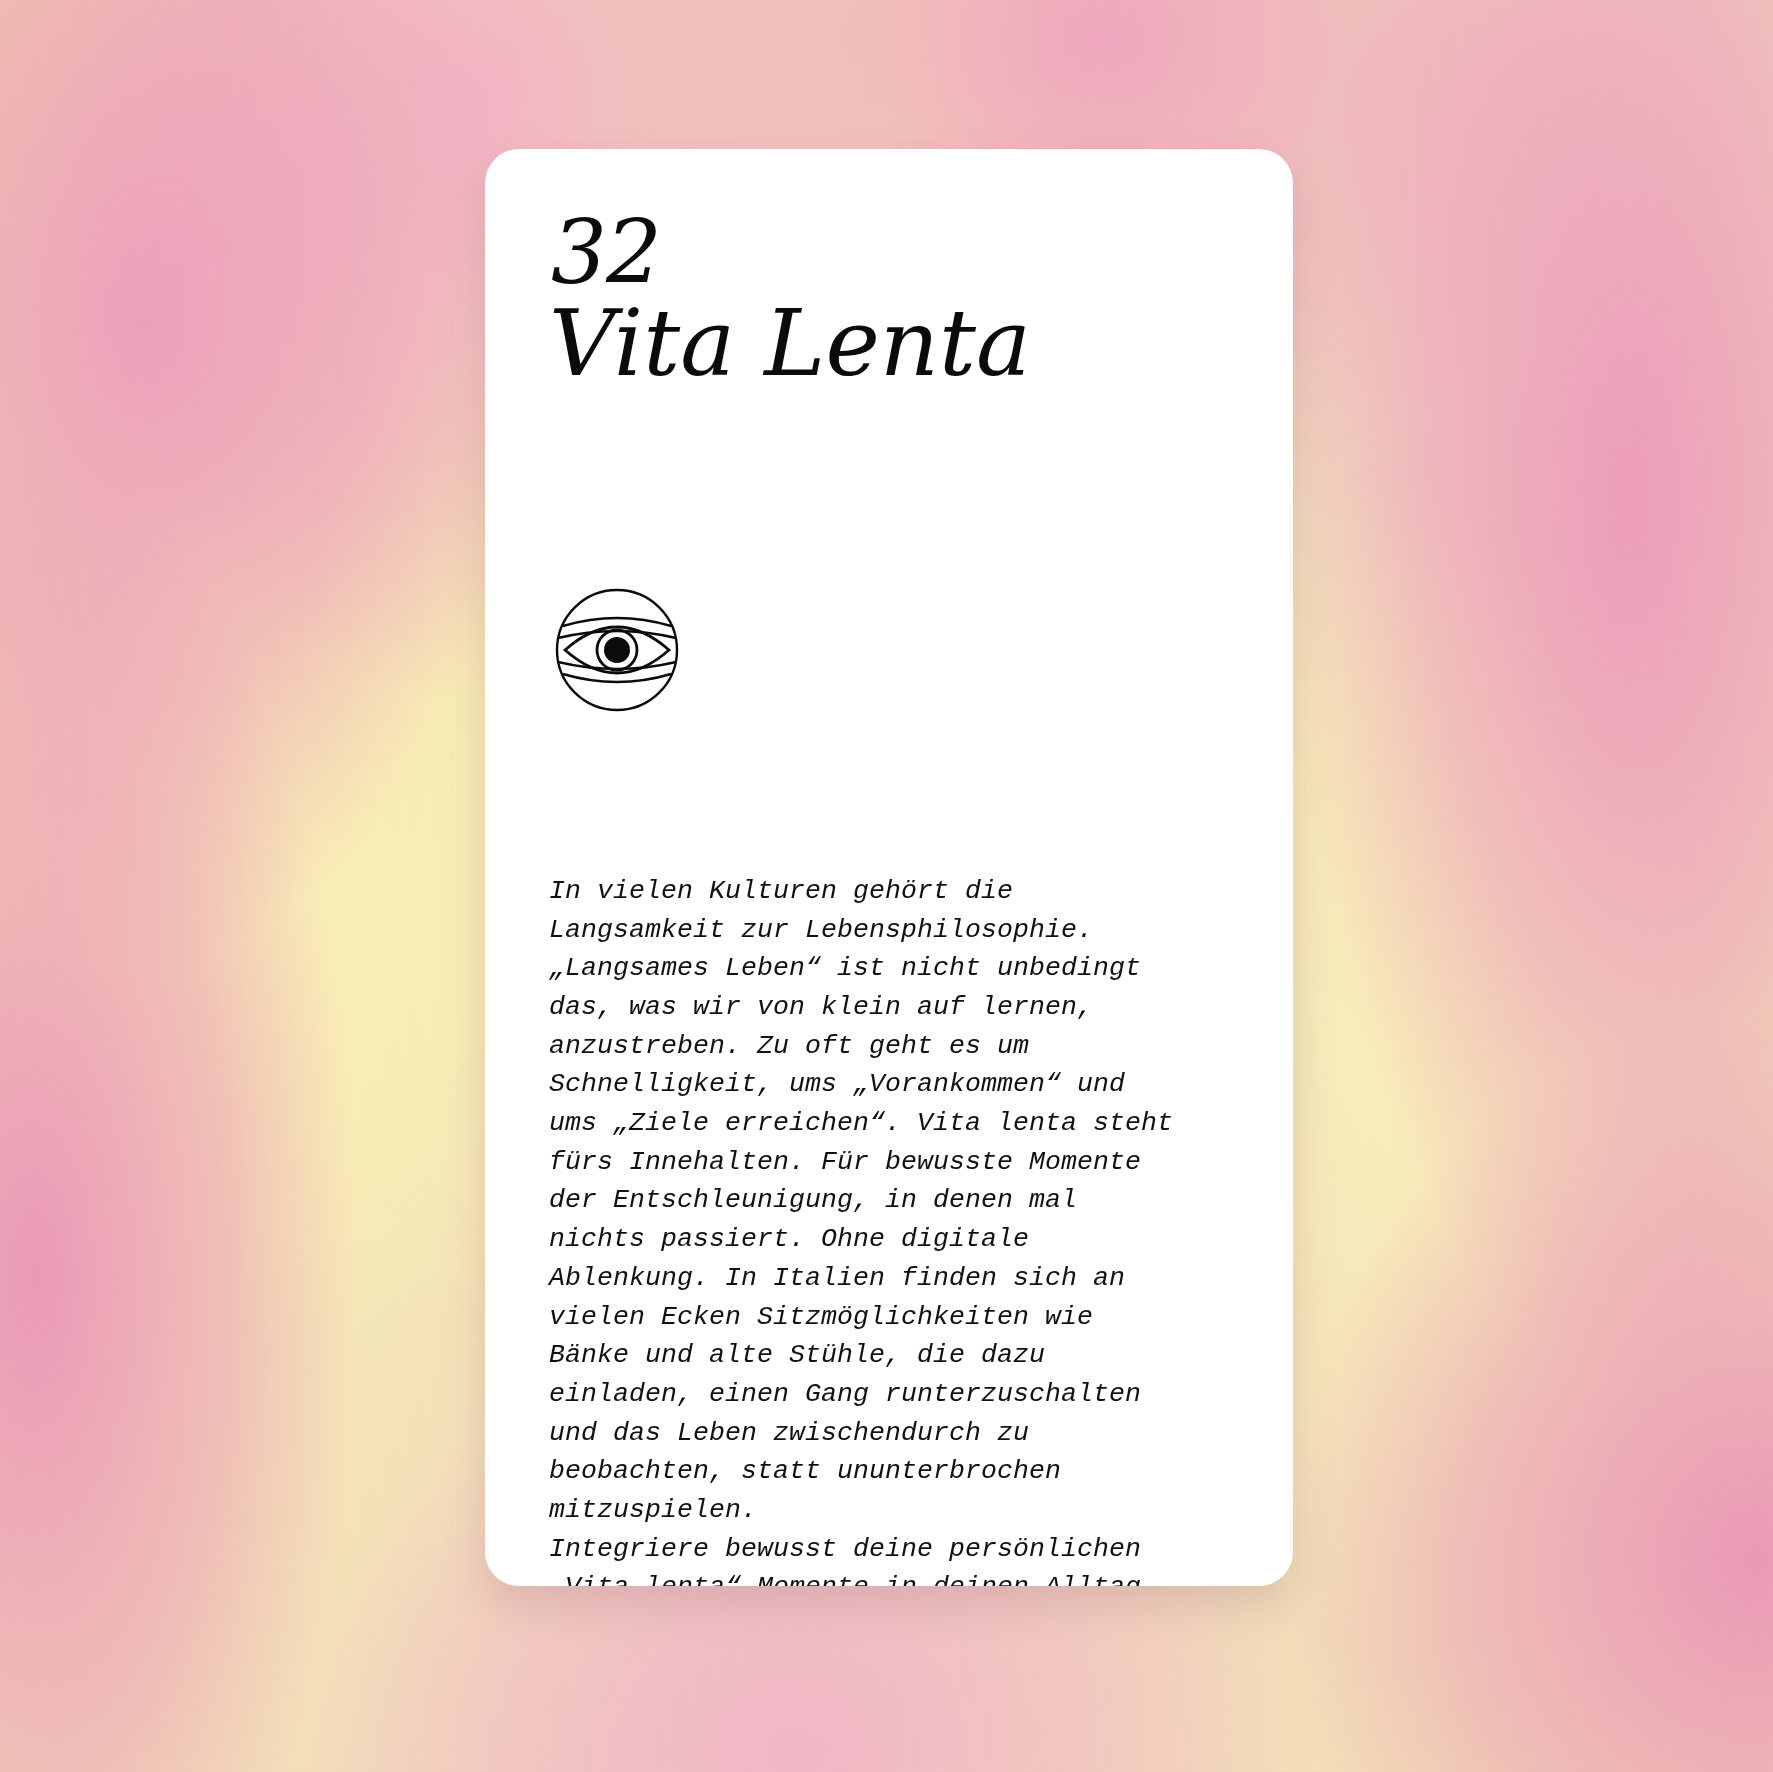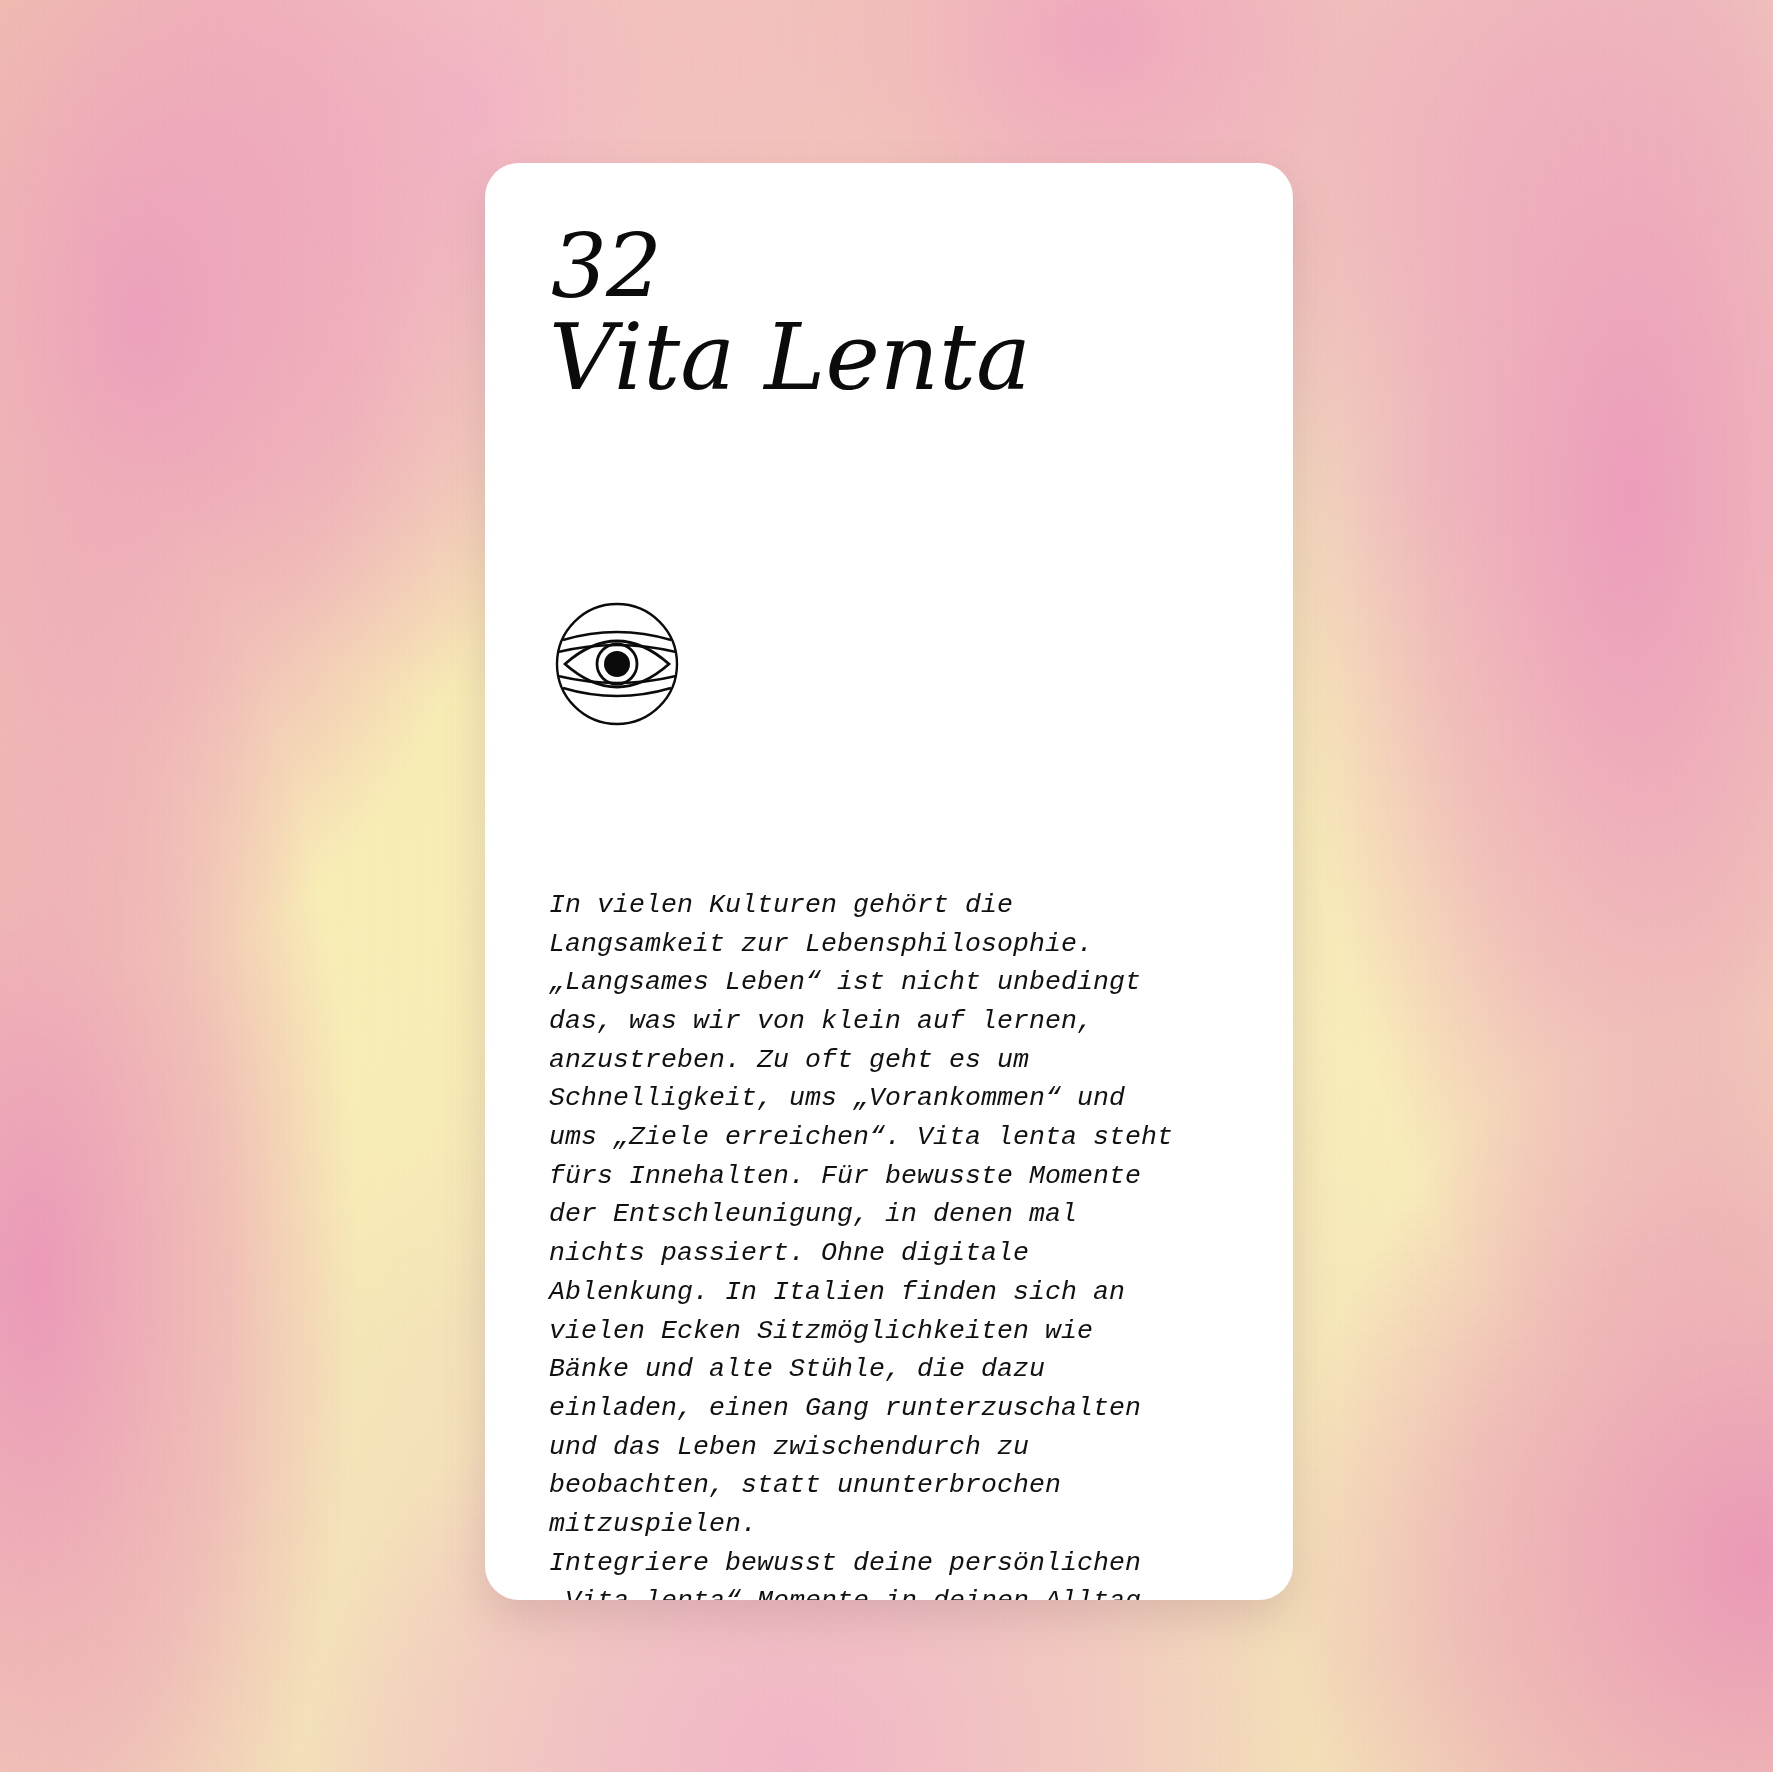--- a/index.html
+++ b/index.html
@@ -47,21 +47,21 @@
     mix-blend-mode: multiply;
     background-image:
       repeating-linear-gradient(0deg, rgba(120,90,100,0.10) 0px, rgba(120,90,100,0.10) 1px, rgba(255,255,255,0) 1px, rgba(255,255,255,0) 2px),
       repeating-linear-gradient(90deg, rgba(120,90,100,0.08) 0px, rgba(120,90,100,0.08) 1px, rgba(255,255,255,0) 1px, rgba(255,255,255,0) 3px);
   }
 
   
   .card {
     position: absolute;
     left: 485px;
-    top: 163px;
+    top: 149px;
     width: 808px;
     height: 1437px;
     background: #ffffff;
     border-radius: 34px;
     box-shadow: 0 18px 42px rgba(140, 90, 110, 0.22);
     box-sizing: border-box;
     padding: 54px 62px 0 62px;
     overflow: hidden;
   }
 

